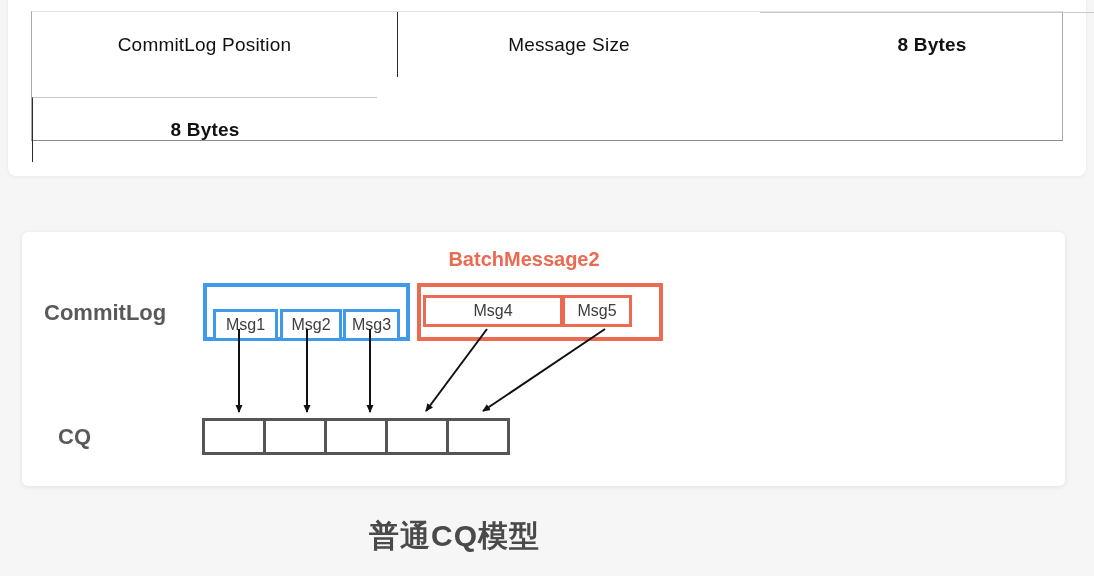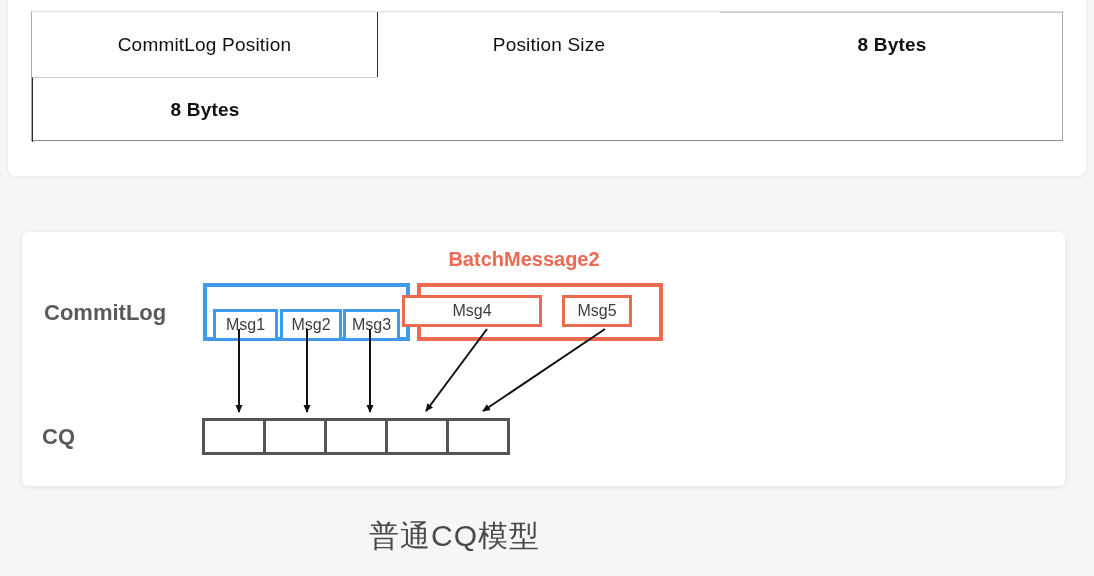--- a/index.html
+++ b/index.html
@@ -22,20 +22,21 @@
   .byte-table {
     position: absolute; left: 23px; top: 33px;
     width: 1032px; height: 130px;
     display: grid;
     grid-template-columns: 345px 343px 344px;
     grid-template-rows: 65px 65px;
     background: #ffffff;
     border: 1px solid #a9a9a9;
     border-top-color: #e3e3e3;
     border-bottom-color: #8b8b8b;
+    gap: 20px;
   }
   .byte-table .cell {
     display: flex; align-items: center; justify-content: center;
     font-size: 19px; color: #111111;
     letter-spacing: 0.2px;
   }
   .byte-table .cell.col-sep { border-left: 1px solid #2b2b2b; }
   .byte-table .cell.row2 { border-top: 1px solid #c9c9c9; font-weight: bold; }
 
   
@@ -44,21 +45,21 @@
     width: 1043px; height: 254px;
     background: #ffffff;
     border-radius: 6px;
     box-shadow: 0 1px 5px rgba(0,0,0,0.09);
   }
   .side-label {
     position: absolute;
     font-size: 22px; font-weight: bold; color: #595959;
   }
   .commitlog-label { left: 22px; top: 68px; }
-  .cq-label { left: 20px; top: 192px; }
+  .cq-label { left: 36px; top: 192px; }
 
   .group-label {
     position: absolute; top: 16px;
     font-size: 20px; font-weight: bold;
     text-align: center;
   }
   .group-label.blue { left: 181px; width: 207px; color: var(--batch1_accent, #3f9aec); }
   .group-label.red  { left: 379px; width: 246px; color: var(--batch2_accent, #eb6a51); }
 
   .group-box {
@@ -72,21 +73,21 @@
     position: absolute; top: 63px; height: 32px;
     background: #ffffff;
     display: flex; align-items: center; justify-content: center;
     font-size: 16px; color: #3d3d3d;
   }
   .msg-box.blue { border: 3px solid var(--batch1_accent, #3f9aec); margin-top: 14px; }
   .msg-box.red  { border: 3px solid var(--batch2_accent, #eb6a51); }
   .msg1 { left: 191px; width: 65px; }
   .msg2 { left: 258px; width: 62px; }
   .msg3 { left: 321px; width: 57px; }
-  .msg4 { left: 380px; width: 140px; }
+  .msg4 { left: 401px; width: 140px; }
   .msg5 { left: 540px; width: 70px; }
 
   .arrow-layer {
     position: absolute; left: 0; top: 0;
     width: 1043px; height: 254px;
     pointer-events: none;
   }
 
   .cq-row {
     position: absolute; left: 180px; top: 186px;
@@ -96,32 +97,32 @@
     background: #ffffff;
   }
   .cq-cell { flex: 1 1 0; }
   .cq-cell + .cq-cell { border-left: 3px solid #555555; }
 
   
   .caption {
     position: absolute; left: 0; top: 516px;
     width: 909px;
     text-align: center;
-    font-size: 30px; font-weight: 400;
+    font-size: 30px; font-weight: 700;
     color: #4a4a4a;
     letter-spacing: 1px;
   }
 </style>
 </head>
 <body>
 
 <div class="top-panel">
   <div class="byte-table">
     <div class="cell">CommitLog Position</div>
-    <div class="cell col-sep">Position Size</div>
+    <div class="cell col-sep">Message Size</div>
     <div class="cell row2">8 Bytes</div>
     <div class="cell row2 col-sep">8 Bytes</div>
   </div>
 </div>
 
 <div class="diagram-panel">
 
   <div class="side-label commitlog-label">CommitLog</div>
 
   <div class="group-label red">BatchMessage2</div>

